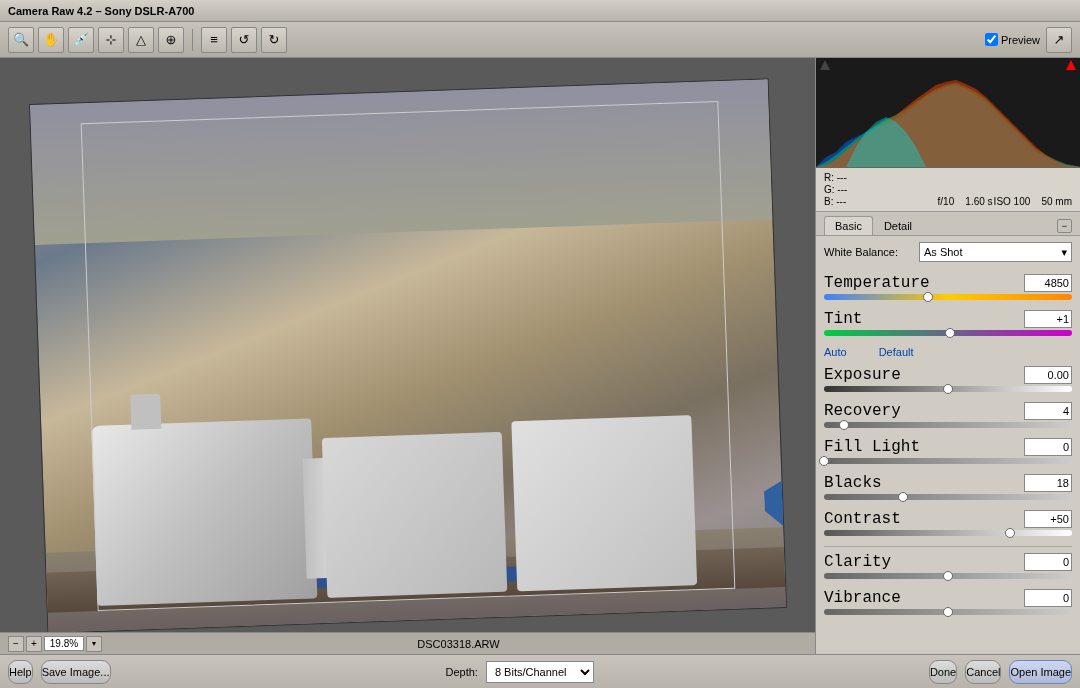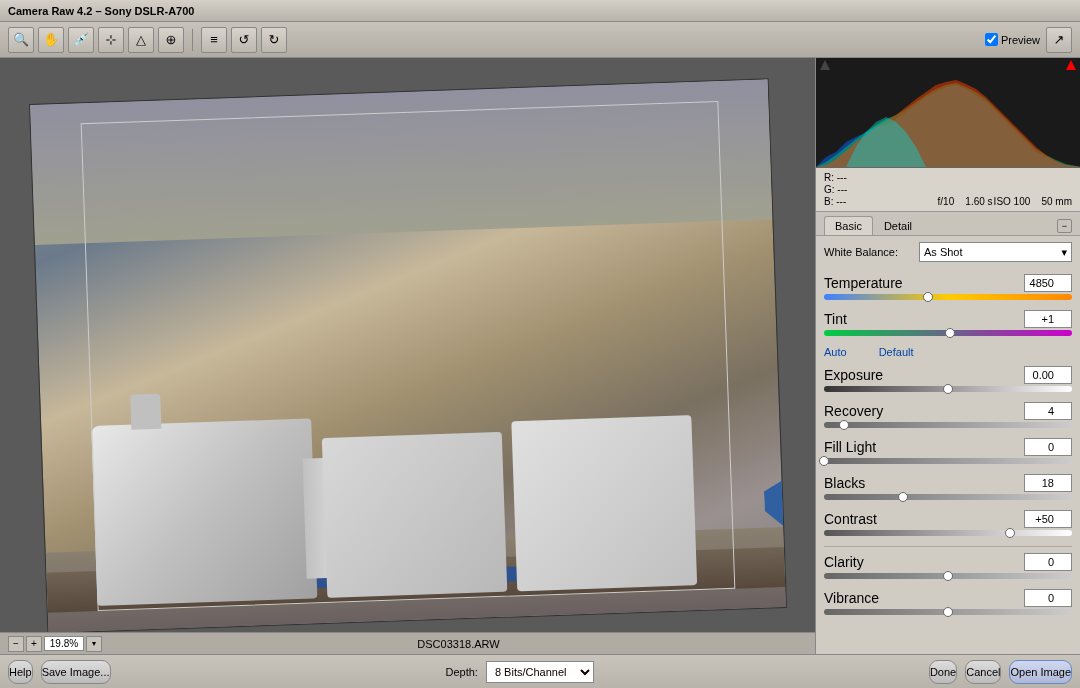--- a/index.html
+++ b/index.html
@@ -345,30 +345,31 @@
     
     .slider-row {
       margin-bottom: 10px;
     }
     .slider-top {
       display: flex;
       align-items: center;
       margin-bottom: 2px;
     }
     .slider-label {
-      font-size: 14px;
+      font-size: 16px;
       min-width: 80px;
+      font-family: Liberation Mono, monospace;
     }
     .slider-value {
       width: 48px;
       height: 18px;
       background: white;
       border: 1px solid #888;
       text-align: right;
-      padding: 0 17px;
+      padding: 0 2px;
       font-size: 11px;
       margin-left: auto;
       display: flex;
       align-items: center;
       justify-content: flex-end;
     }
     .slider-track {
       height: 6px;
       background: linear-gradient(to right, #888, #ddd);
       border-radius: 3px;

